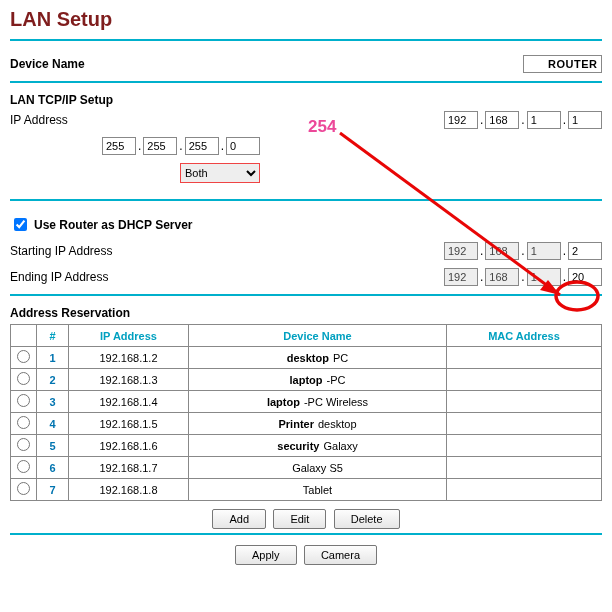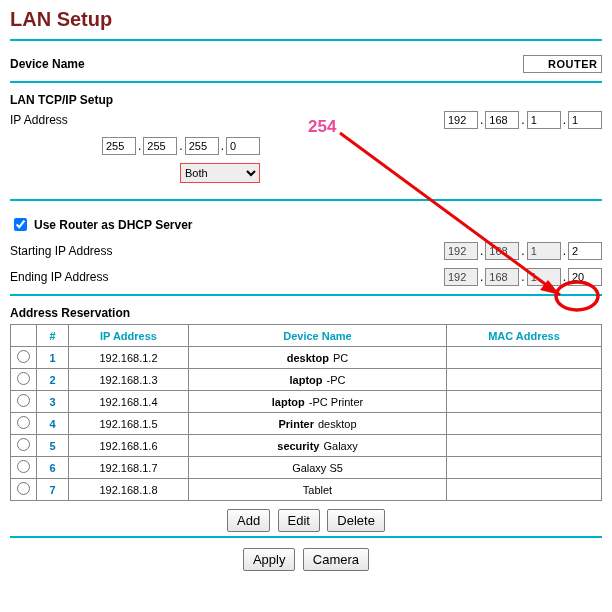--- a/index.html
+++ b/index.html
@@ -84,24 +84,24 @@
   table.res th {
     color: #00a0c0;
     font-weight: bold;
     background: #fff;
   }
   table.res td.num { color: #0074b0; font-weight: bold; }
   table.res td.dev { }
   .dev-b { font-weight: bold; display:inline-block; margin-right:4px; }
   .btn-row { text-align: center; margin-top: 8px; }
   button.btn {
-    font-size: 13px;
+    font-size: 11px;
     border: 1px solid #777;
     background: linear-gradient(#fdfdfd,#e6e6e6);
-    padding: 3px 9px;
+    padding: 3px 16px;
     margin: 0 2px;
     border-radius: 2px;
     cursor: pointer;
   }
   td.radio-cell input { margin:0; }
   th.col-sel { width:26px; }
   th.col-num { width:32px; }
   th.col-ip { width:120px; }
   th.col-mac { width:155px;margin-top:19px; }
   .annot-label { position:fixed; font-size:17px; color:#ec4899; font-weight:bold; pointer-events:none;}
@@ -227,21 +227,21 @@
         <td class="radio-cell"><input type="radio" name="resv" style=""></td>
         <td class="num">2</td>
         <td>192.168.1.3</td>
         <td class="dev"><span class="dev-b">laptop</span><span>-PC</span></td>
         <td></td>
       </tr>
       <tr>
         <td class="radio-cell"><input type="radio" name="resv" style=""></td>
         <td class="num">3</td>
         <td>192.168.1.4</td>
-        <td class="dev"><span class="dev-b">laptop</span><span>-PC Printer</span></td>
+        <td class="dev"><span class="dev-b">laptop</span><span>-PC Wireless</span></td>
         <td></td>
       </tr>
       <tr>
         <td class="radio-cell"><input type="radio" name="resv" style=""></td>
         <td class="num">4</td>
         <td>192.168.1.5</td>
         <td class="dev"><span class="dev-b">Printer</span><span>desktop</span></td>
         <td></td>
       </tr>
       <tr>

